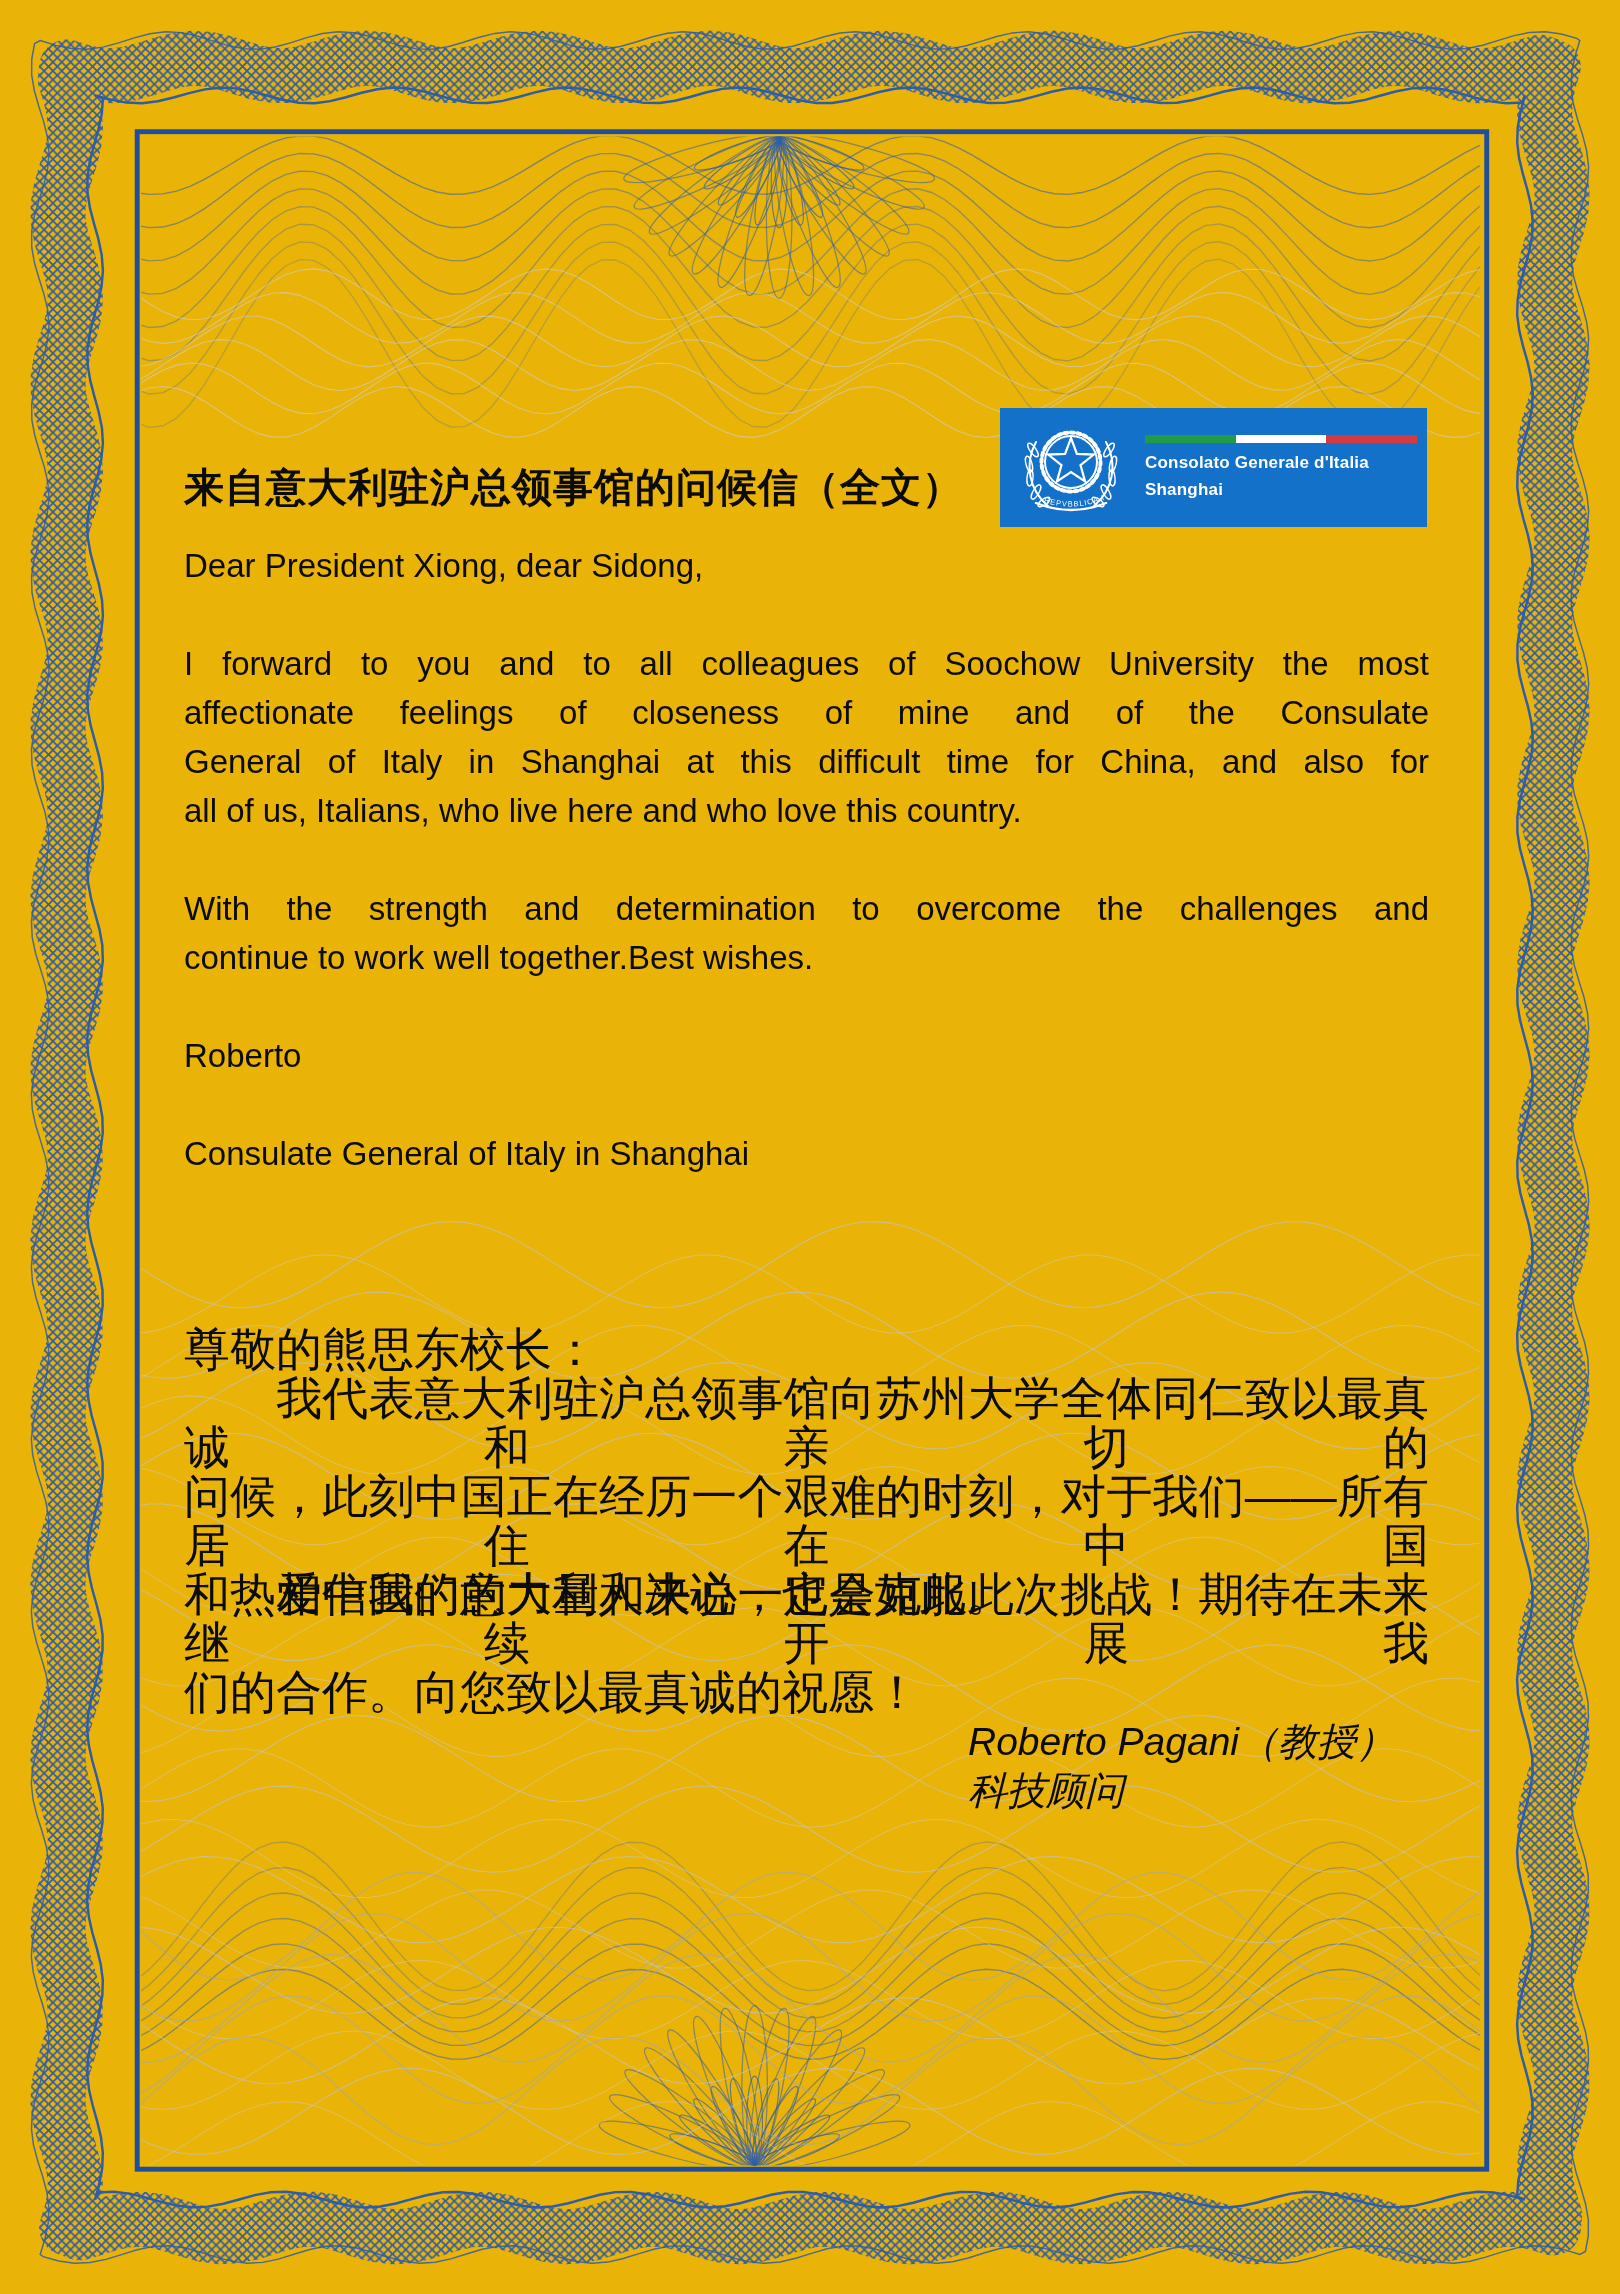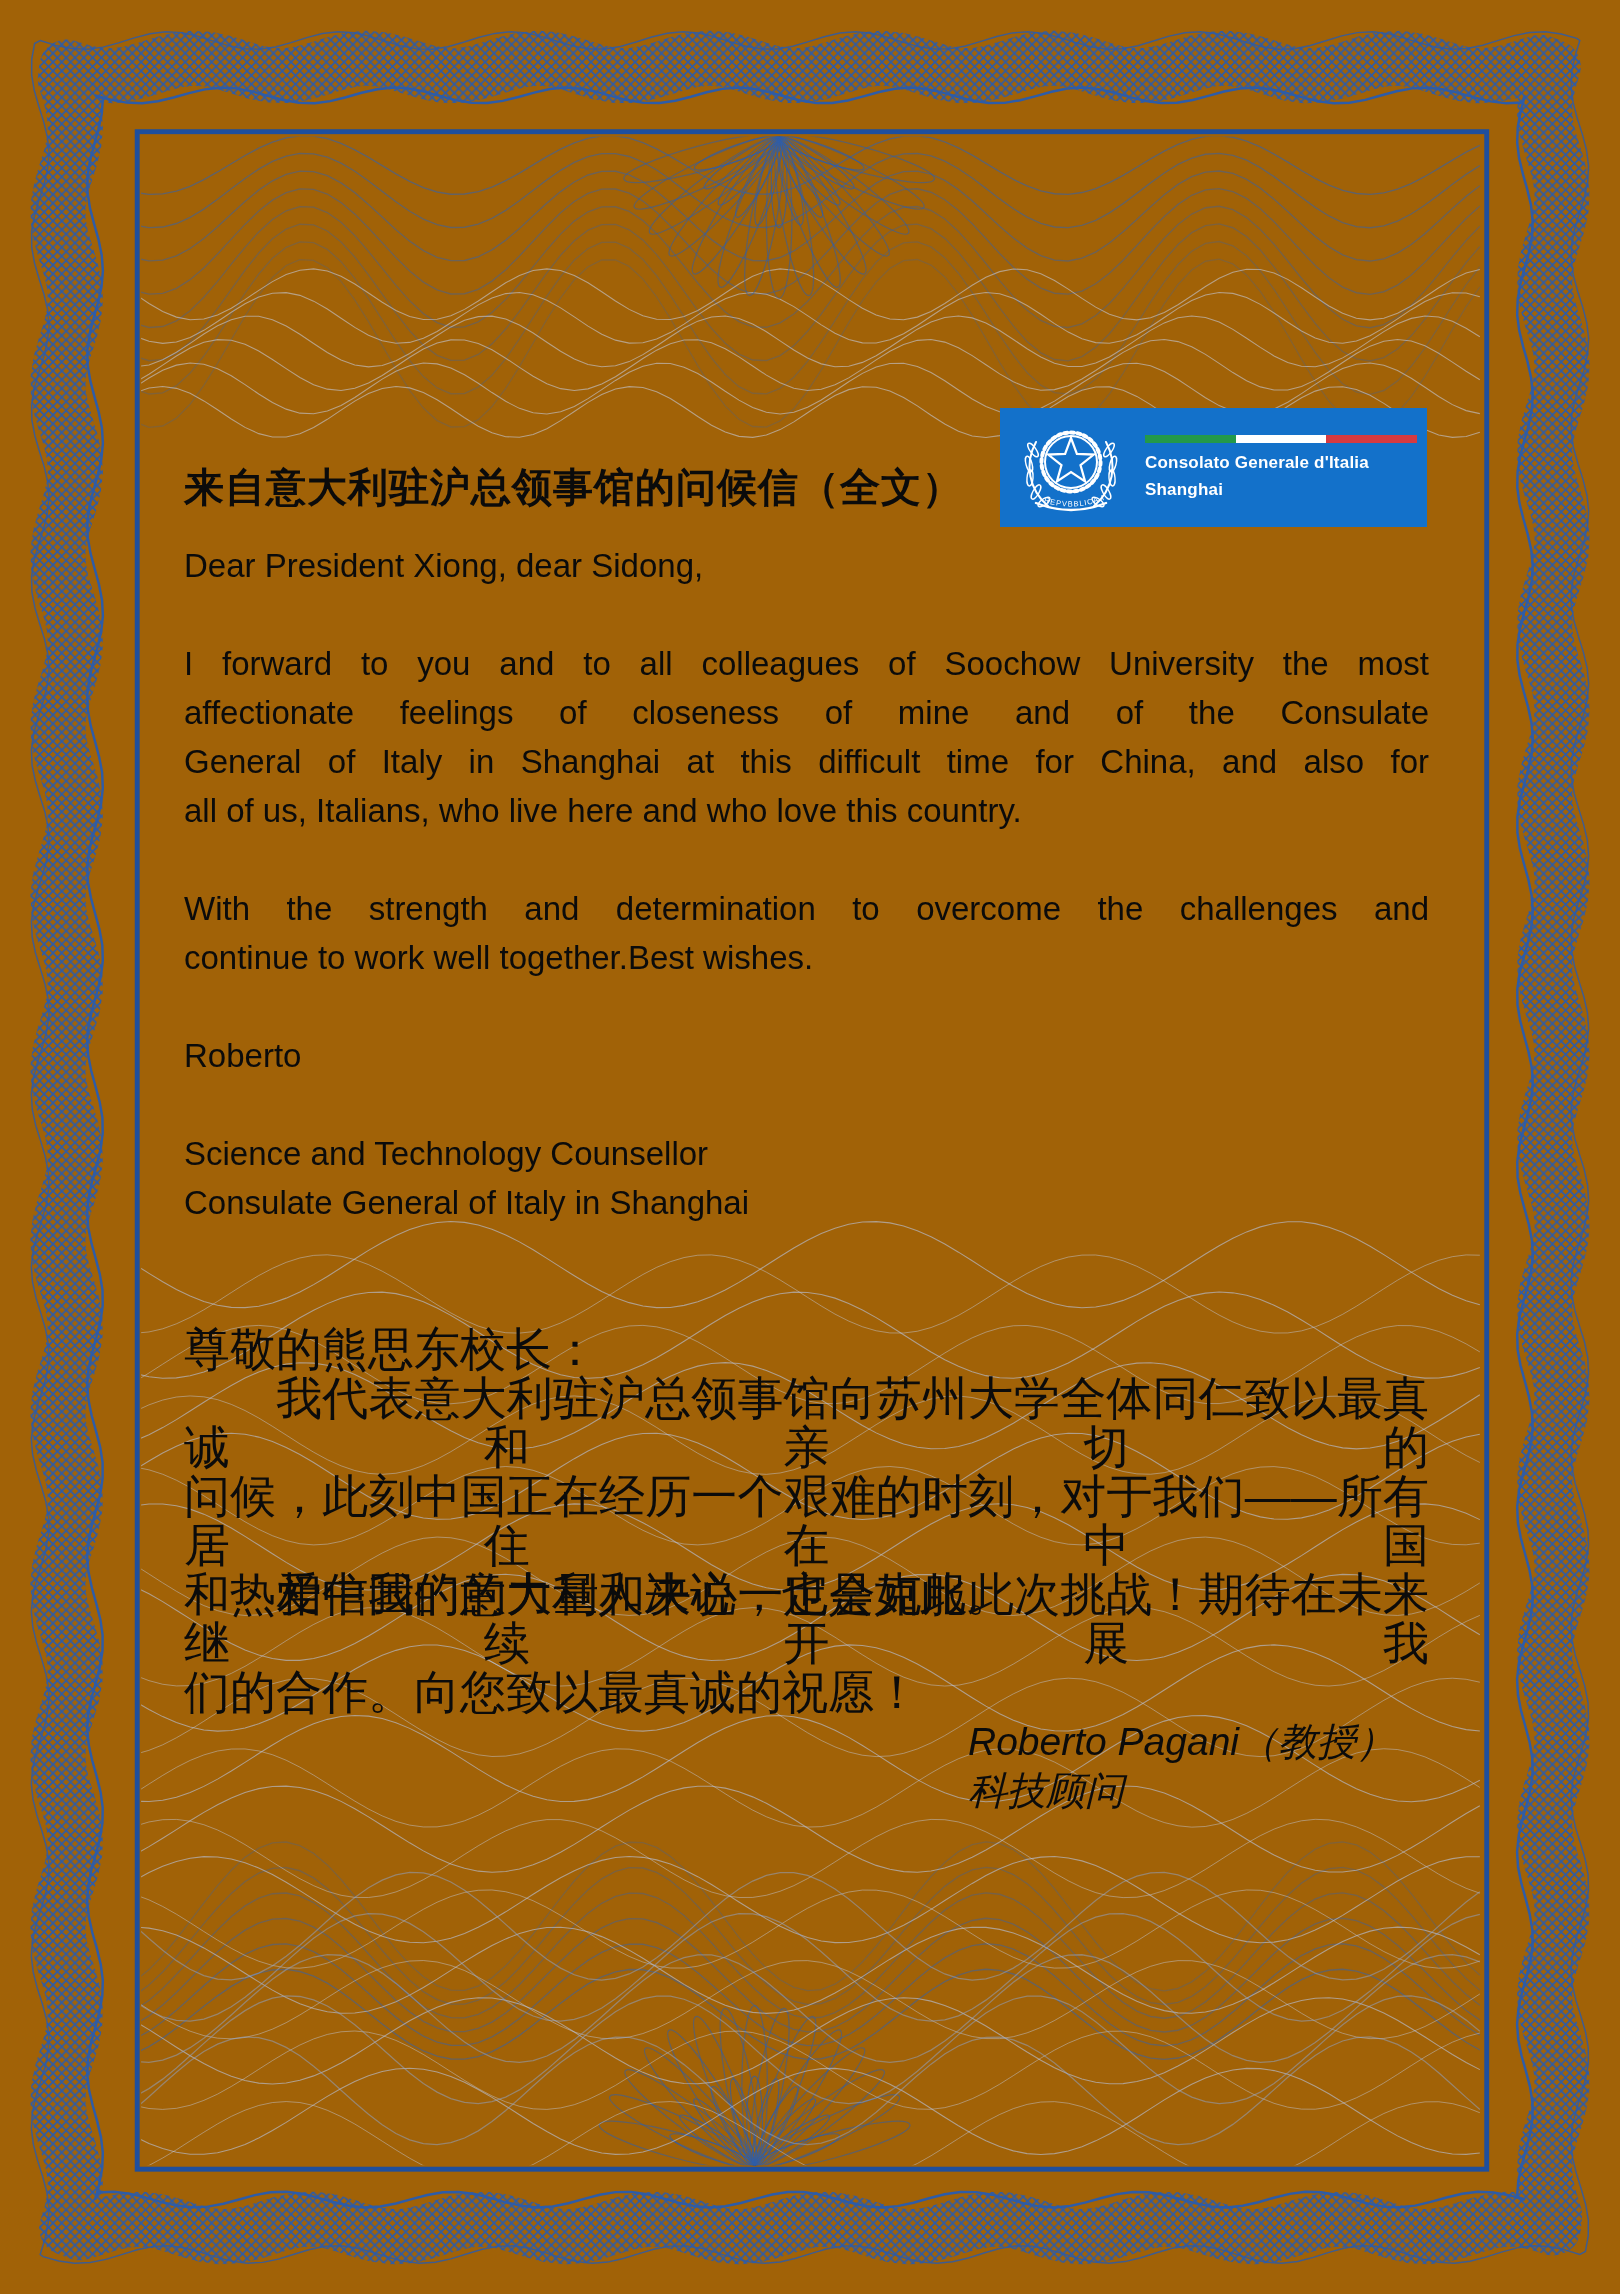--- a/index.html
+++ b/index.html
@@ -1,17 +1,17 @@
 <!DOCTYPE html>
 <html><head>
 <meta charset="utf-8">
 <style>
   html,body{margin:0;padding:0;background:#ffffff;}
   .page{
-    position:relative;width:1620px;height:2295px;background:#a16207;overflow:hidden;
+    position:relative;width:1620px;height:2295px;background:#eab308;overflow:hidden;
     font-family:"Liberation Sans","DejaVu Sans",sans-serif;color:#0b0b0b;
   }
   #deco{position:absolute;left:0;top:0;width:1620px;height:2295px;}
   .tblock{position:absolute;left:184px;width:1245px;}
   .en{font-size:33px;line-height:49px;}
   .zh{font-size:46px;line-height:49px;}
   .zh .line{white-space:pre-wrap;}
   .line.just{text-align:justify;text-align-last:justify;}
   .title{
     position:absolute;left:184px;top:435px;font-size:40px;line-height:51px;
@@ -205,21 +205,20 @@
   <div class="tblock en" style="top:541px">Dear President Xiong, dear Sidong,</div>
 
   <div class="tblock en" style="top:884px">
       <div class="line just">With the strength and determination to overcome the challenges and</div>
       <div class="line">continue to work well together.Best wishes.</div>
     </div>
 
   <div class="tblock en" style="top:1031px">Roberto</div>
 
   <div class="tblock en" style="top:1129px">
-      <div class="line">Science and Technology Counsellor</div>
       <div class="line">Consulate General of Italy in Shanghai</div>
     </div>
 
   <div class="tblock zh" style="top:1325px">尊敬的熊思东校长：</div>
 
   <div class="tblock zh" style="top:1374px">
       <div class="line just">　　我代表意大利驻沪总领事馆向苏州大学全体同仁致以最真诚和亲切的</div>
       <div class="line just">问候，此刻中国正在经历一个艰难的时刻，对于我们——所有居住在中国</div>
       <div class="line">和热爱中国的意大利人来说，也是如此。</div>
     </div>

